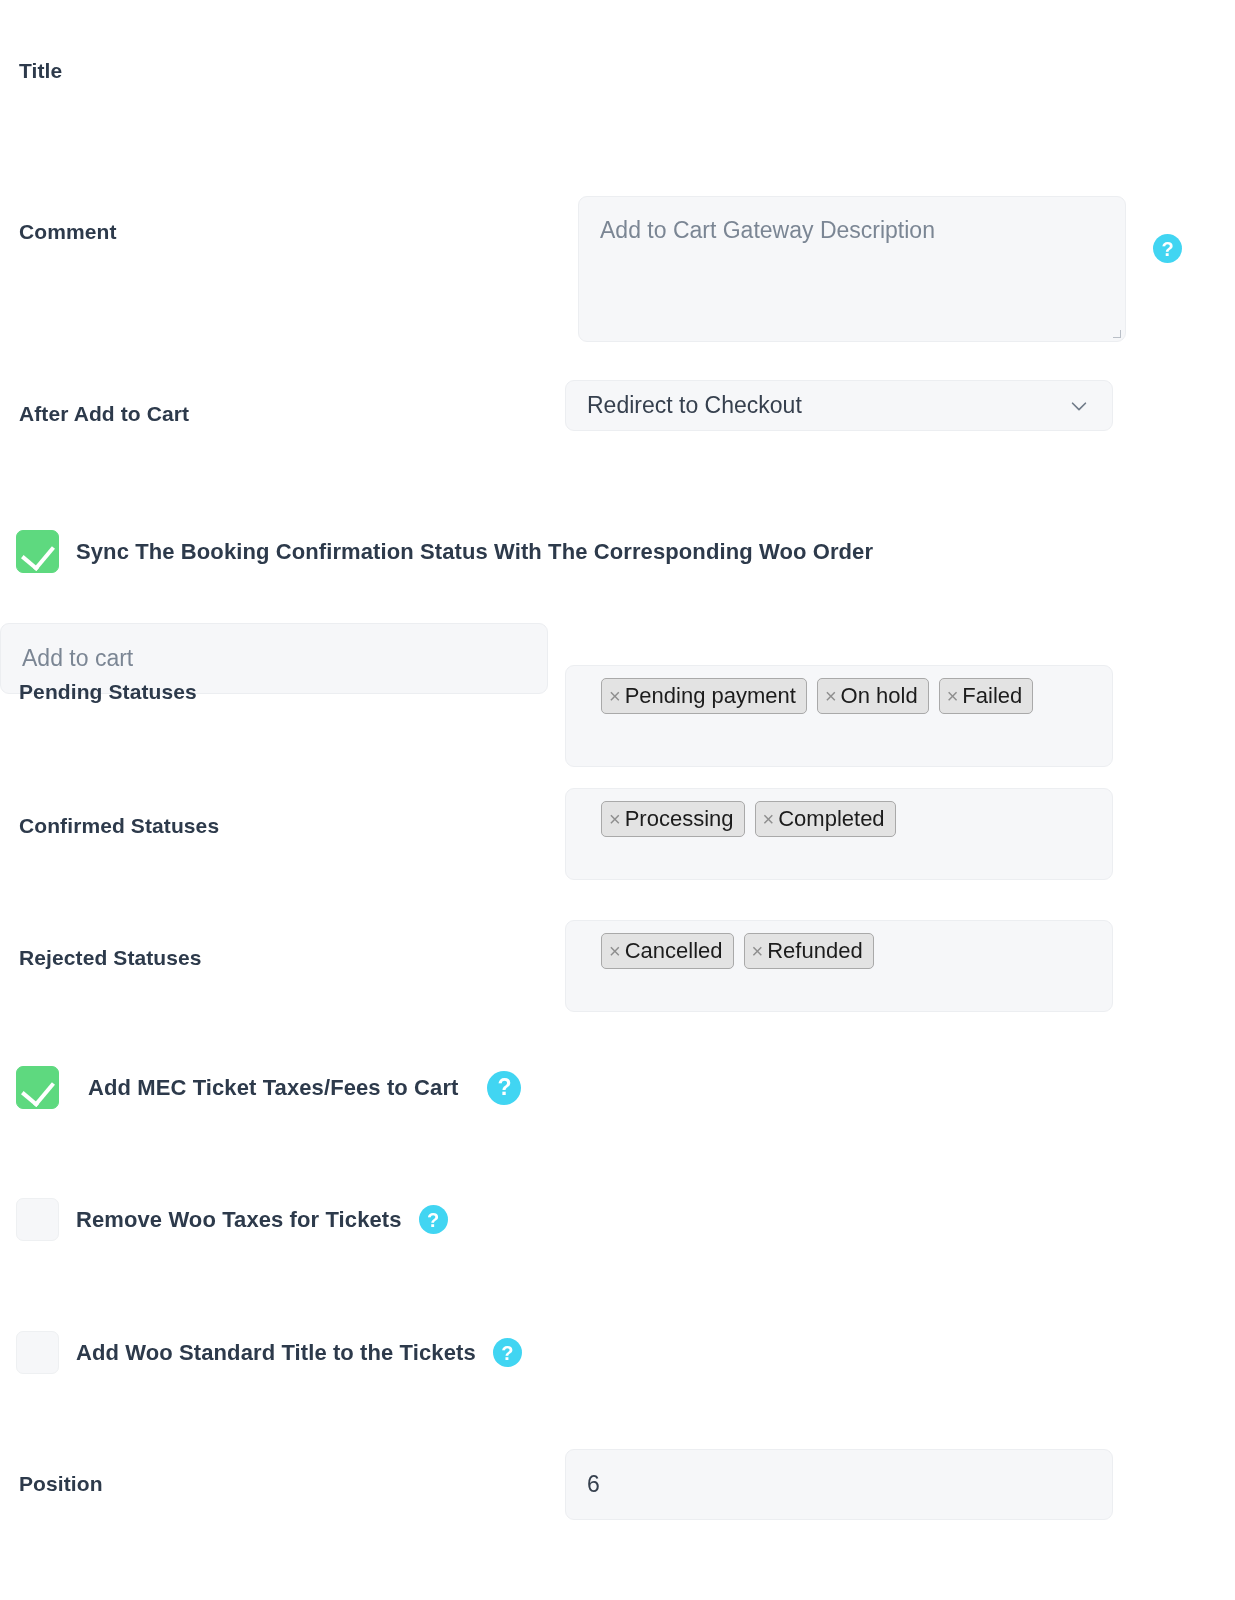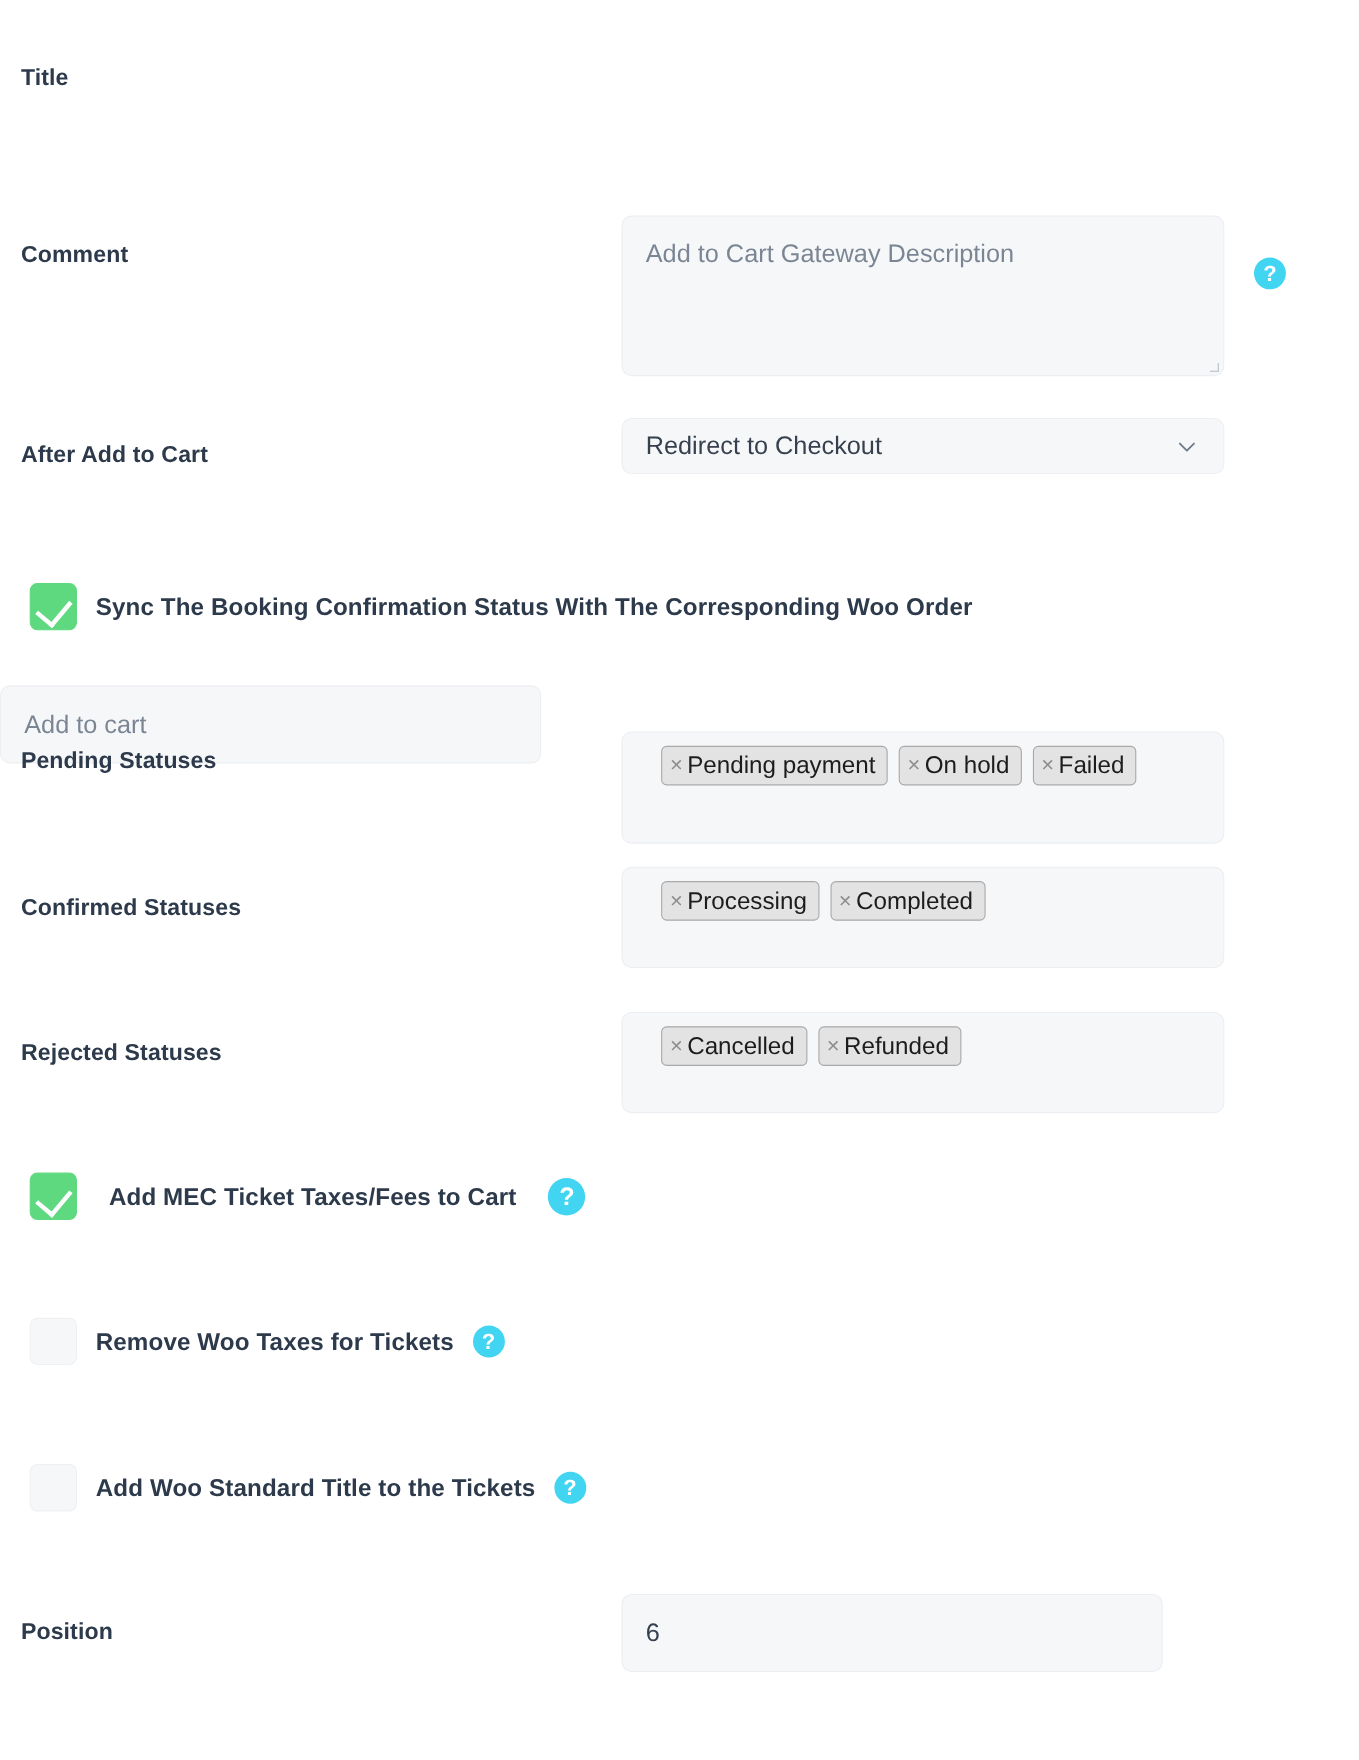--- a/index.html
+++ b/index.html
@@ -40,21 +40,21 @@
   }
 
   .row-field {
     flex: 1 1 auto;
     display: flex;
     align-items: flex-start;
   }
 
   
   .text-input {
-    width: 492px;
+    width: 548px;
     height: 71px;
     background: #f6f7f9;
     border: 1px solid #eceef1;
     border-radius: 9px;
     font-family: "Liberation Sans", "DejaVu Sans", sans-serif;
     font-size: 23px;
     color: #7b8694;
     padding: 0 21px;
     outline: none;
     display: flex;
@@ -152,21 +152,21 @@
     color: #8e8e8e;
     font-size: 20px;
     margin-right: 4px;
     cursor: pointer;
     line-height: 1;
   }
 
   
   .check-row {
     position: absolute;
-    left: 27px;
+    left: 16px;
     display: flex;
     align-items: center;
     gap: 17px;
   }
   .cb {
     width: 43px;
     height: 43px;
     border-radius: 7px;
     flex: 0 0 43px;
     position: relative;
@@ -228,21 +228,21 @@
 
 <div class="page">
 
   <div class="row" style="top:58px;flex-direction:column;">
     <div class="row-label">Title</div>
     <div class="row-field">
       <div class="text-input">Add to cart</div>
     </div>
   </div>
 
-  <div class="row" style="top:196px;">
+  <div class="row" style="top:196px;gap:13px;">
     <div class="row-label" style="padding-top:23px;">Comment</div>
     <div class="row-field">
       <div class="textarea-box">
         <span>Add to Cart Gateway Description</span>
         <span class="resize-handle"></span>
       </div>
       <div class="help help-after-field">?</div>
     </div>
   </div>
 

